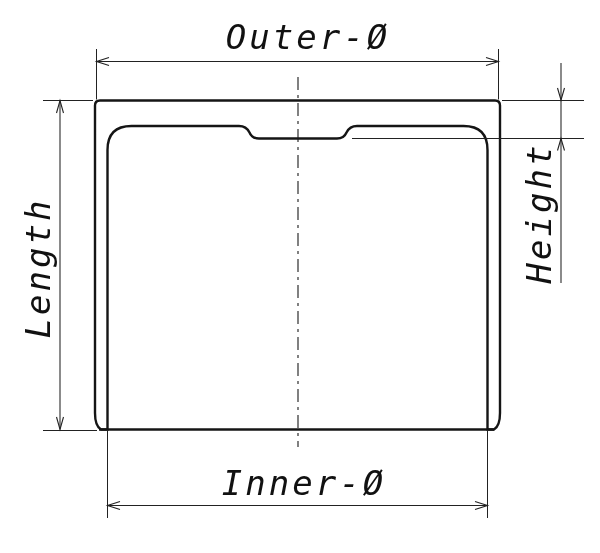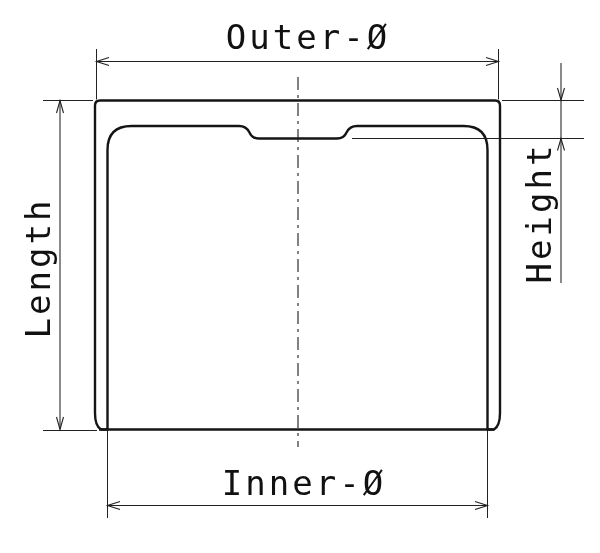--- a/index.html
+++ b/index.html
@@ -1,20 +1,21 @@
 <!DOCTYPE html>
 <html><head>
 <meta charset="utf-8">
 <style>
   html,body{margin:0;padding:0;background:#ffffff;}
   .canvas{
     position:relative;
     width:530px;height:553px;
     background:#ffffff;
     font-family:"DejaVu Sans Mono","Liberation Mono",monospace;
+    font-style:italic;
   }
   svg{display:block;}
   .dim-label{
     font-family:"DejaVu Sans Mono","Liberation Mono",monospace;
     font-size:34px;
     letter-spacing:3px;
     fill:#111111;
   }
   .thick{stroke:#151515;stroke-width:2.4;fill:none;}
   .thin{stroke:#222222;stroke-width:1.05;fill:none;}

